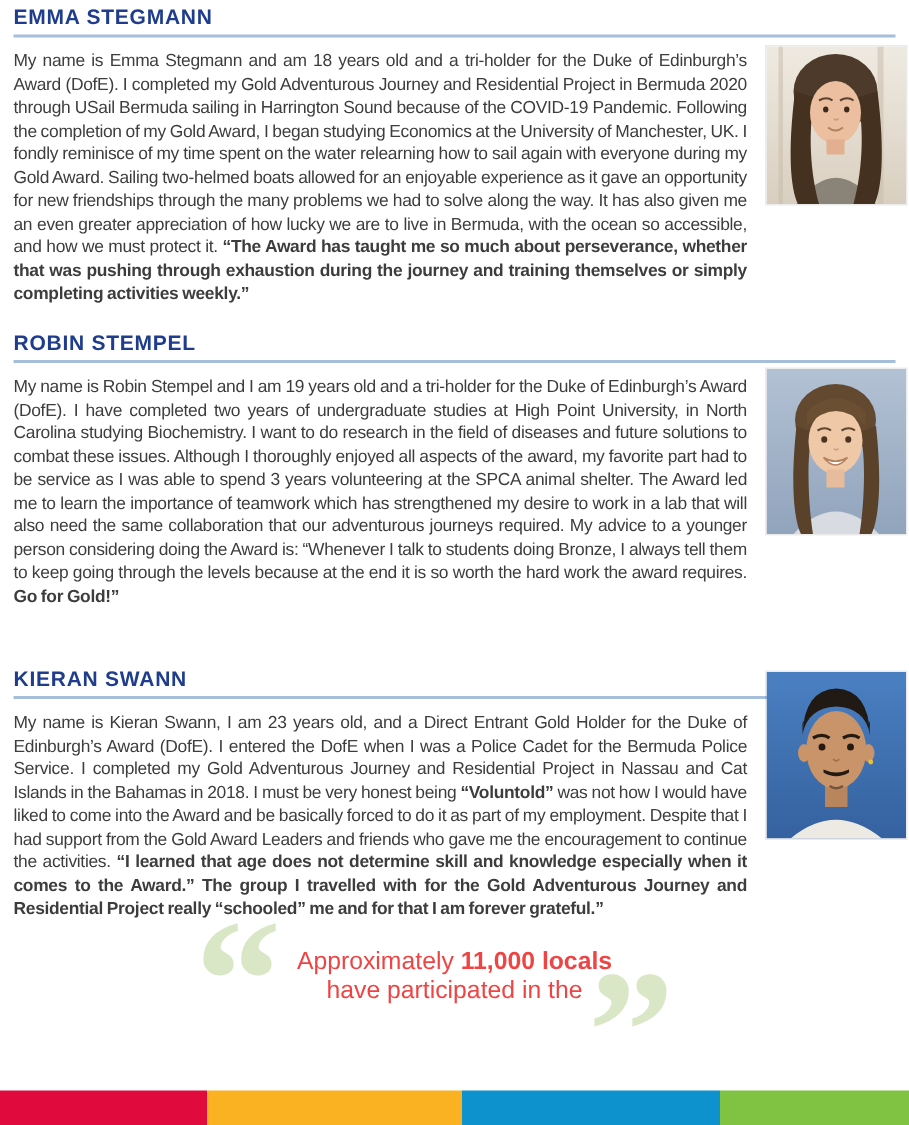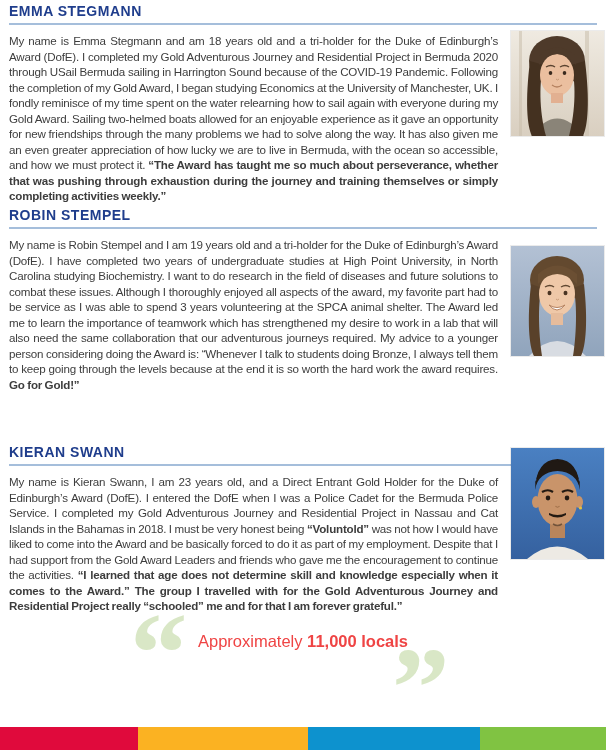--- a/index.html
+++ b/index.html
@@ -88,21 +88,21 @@
       <path d="M35,36 q5,-3 9,0" stroke="#5a4330" stroke-width="1.4" fill="none"></path>
       <path d="M49,36 q5,-3 9,0" stroke="#5a4330" stroke-width="1.4" fill="none"></path>
       <ellipse cx="39.5" cy="42" rx="1.8" ry="2" fill="#3a2a1e"></ellipse>
       <ellipse cx="53.5" cy="42" rx="1.8" ry="2" fill="#3a2a1e"></ellipse>
       <path d="M45,48 q1.5,2 3,0" stroke="#c79977" stroke-width="1" fill="none"></path>
       <path d="M41,54 Q46,58 51,54" stroke="#b5815f" stroke-width="1.3" fill="none"></path>
       <rect x="40" y="62" width="12" height="10" fill="#e2b091"></rect>
     </svg>
   </div>
 
-  <div class="section" style="top:206px;">
+  <div class="section" style="top:219px;">
     <h2 class="sec-heading">ROBIN STEMPEL</h2>
     <div class="sec-rule"></div>
     <p class="sec-body" style="margin:0;"><span>My name is Robin Stempel and I am 19 years old and a tri-holder for the Duke of Edinburgh’s Award (DofE). I have completed two years of undergraduate studies at High Point University, in North Carolina studying Biochemistry. I want to do research in the field of diseases and future solutions to combat these issues. Although I thoroughly enjoyed all aspects of the award, my favorite part had to be service as I was able to spend 3 years volunteering at the SPCA animal shelter. The Award led me to learn the importance of teamwork which has strengthened my desire to work in a lab that will also need the same collaboration that our adventurous journeys required. My advice to a younger person considering doing the Award is: “Whenever I talk to students doing Bronze, I always tell them to keep going through the levels because at the end it is so worth the hard work the award requires. </span><span style="font-weight: bold;">Go for Gold!”</span></p>
   </div>
   <div class="photo" id="photo-2">
     <svg viewBox="0 0 93 110" preserveAspectRatio="none">
       <defs>
         <linearGradient id="g2" x1="0" y1="0" x2="0" y2="1">
           <stop offset="0" stop-color="#b3c1d4"></stop>
             <stop offset="1" stop-color="#90a4bc"></stop>
@@ -155,20 +155,21 @@
       <path d="M38,65 Q46.5,69 55,65 L55,67 Q46.5,72 38,67 Z" fill="#241a12"></path>
       <path d="M42,76 Q46.5,79 51,76" stroke="#3a2a1c" stroke-width="1.6" fill="none" opacity="0.6"></path>
     </svg>
   </div>
 
   <div id="quote-block">
     <span class="quote-mark" id="quote-open">“</span>
     <span class="quote-mark" id="quote-close">”</span>
     <div class="quote-text">
       <div><span>Approximately </span><span style="font-weight: bold;">11,000 locals</span></div>
+      <div>have participated in the</div>
     </div>
   </div>
 
   <div id="footer-bar">
       <div class="bar-seg" style="background: rgb(224, 10, 60); width: 138px;"></div>
       <div class="bar-seg" style="background: rgb(251, 178, 34); width: 170px;"></div>
       <div class="bar-seg" style="background: rgb(13, 146, 206); width: 172px;"></div>
       <div class="bar-seg" style="background: rgb(128, 195, 66); width: 126px;"></div>
     </div>
 

